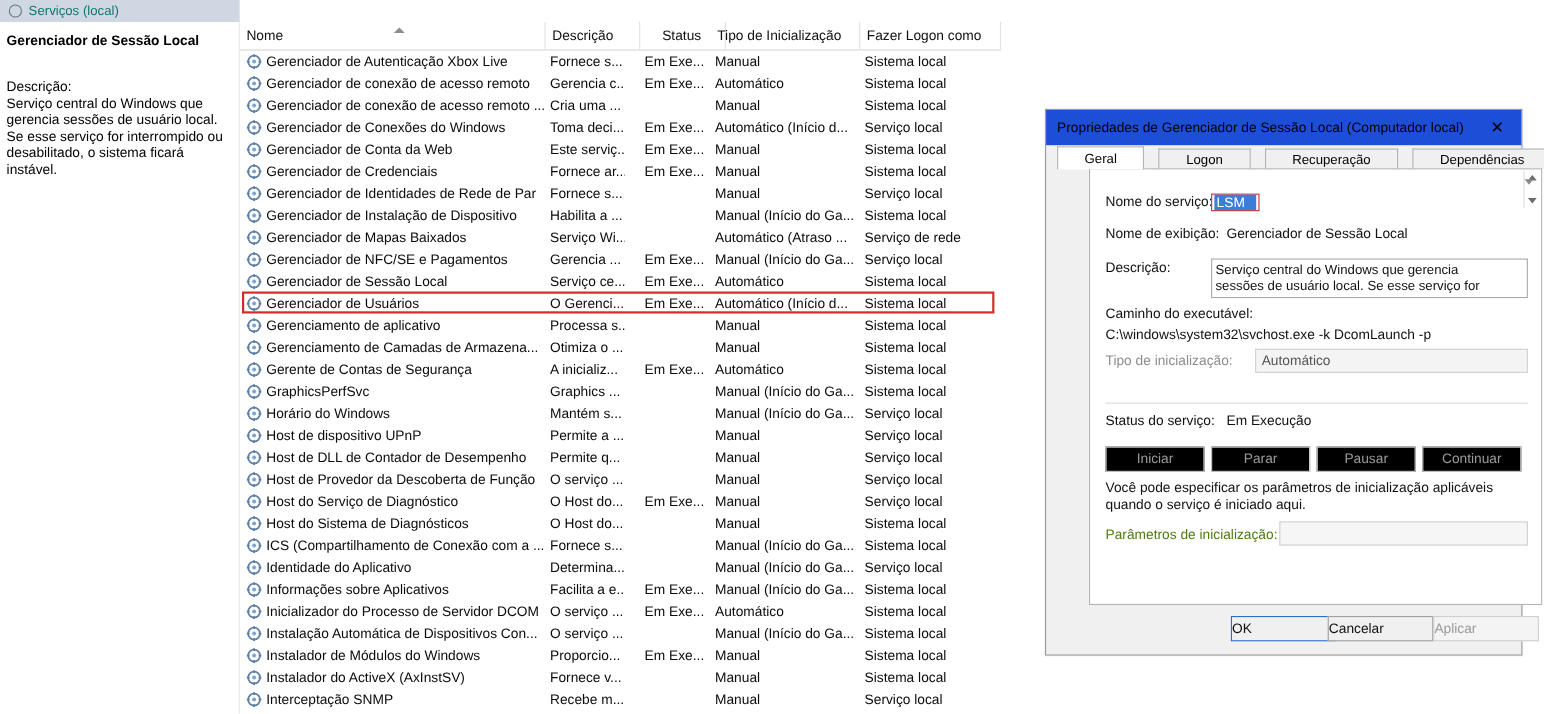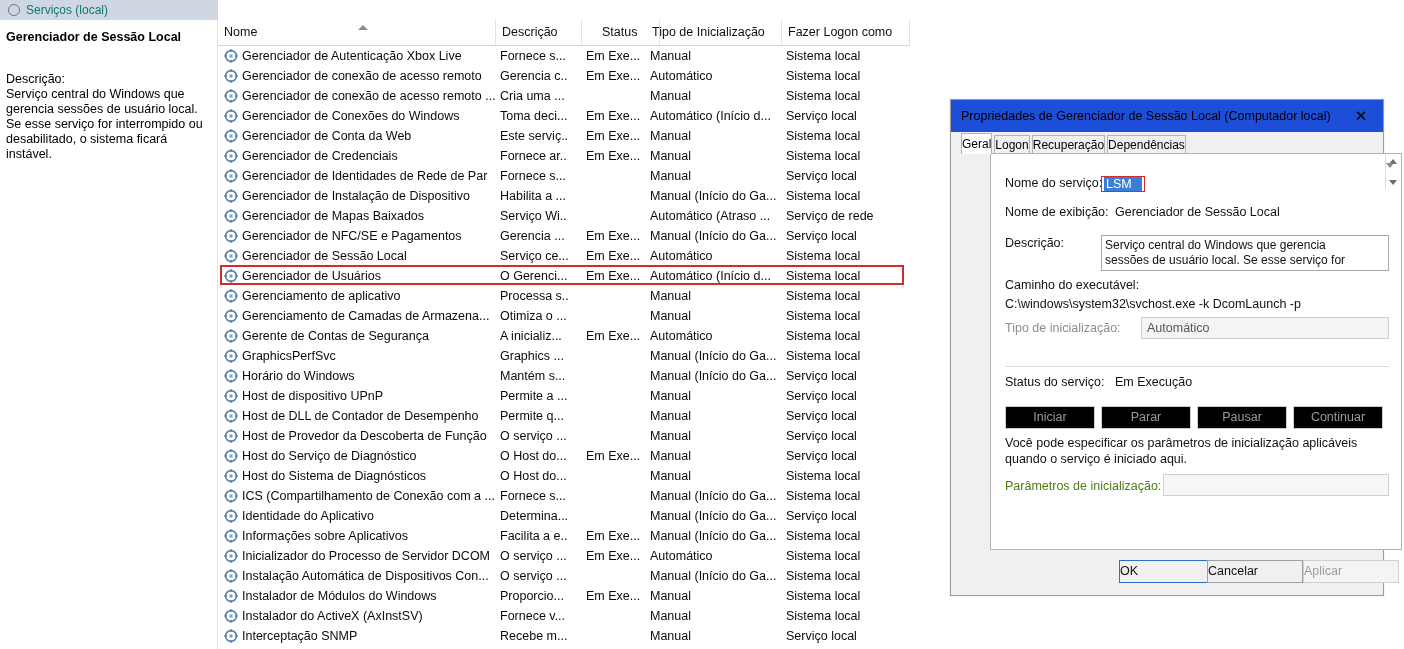--- a/index.html
+++ b/index.html
@@ -208,25 +208,25 @@
     position: absolute;
     left: 10px; top: 33px;
     height: 21px;
     display: flex;
     align-items: flex-end;
     font-size: 12px;
   }
   .tab {
     height: 19px;
     line-height: 19px;
-    padding: 0 0;
+    padding: 0 24px;
     border: 1px solid #b4b4b4;
     border-bottom: none;
     background: #f0f0f0;
-    margin-right: 2px;
+    margin-right: 13px;
     box-sizing: border-box;
   }
   .tab.active {
     background: #ffffff;
     height: 21px;
     line-height: 20px;
     position: relative;
     z-index: 3;
   }
   #tab-panel {

